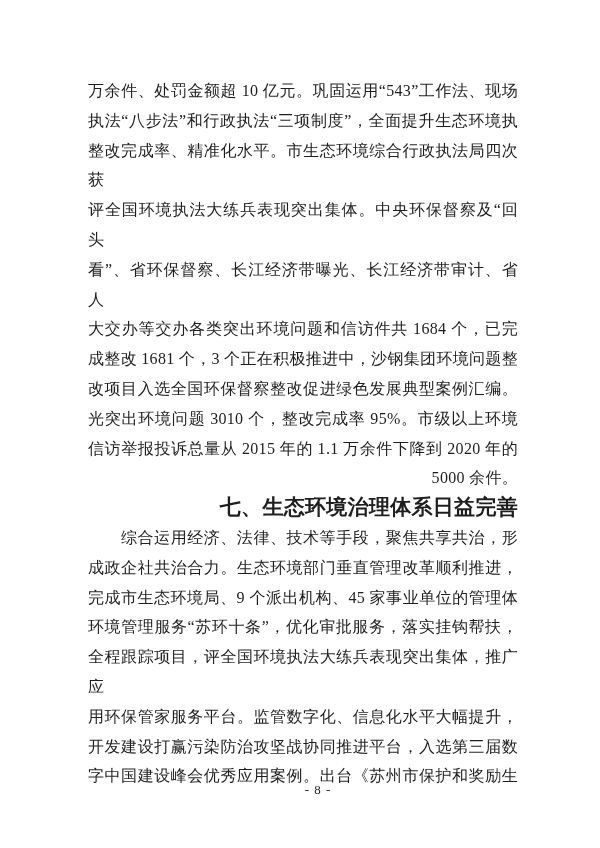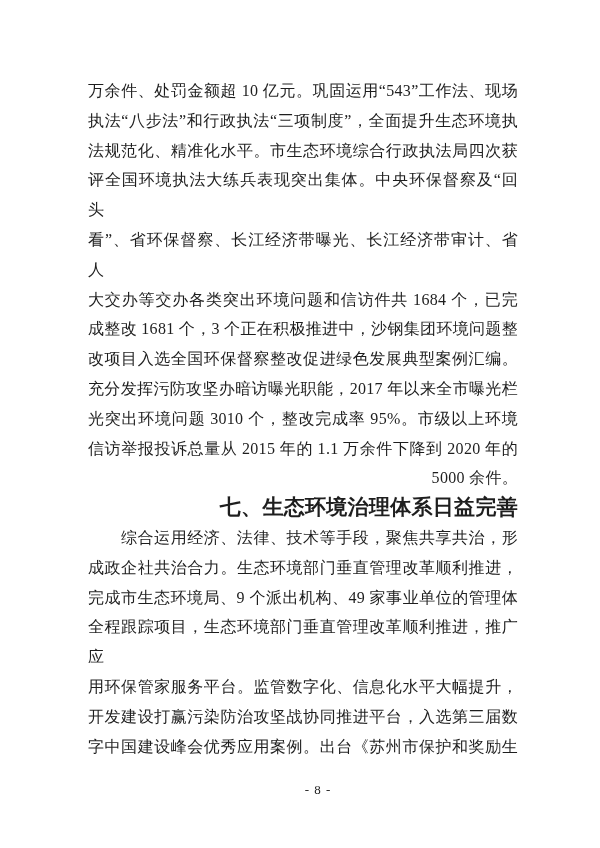--- a/index.html
+++ b/index.html
@@ -54,33 +54,33 @@
     color: #1e1e1e;
   }
 </style>
 </head>
 <body>
 
 <div class="page">
   <div class="text-block">
     <div class="line just">万余件、处罚金额超 10 亿元。巩固运用“543”工作法、现场</div>
     <div class="line just">执法“八步法”和行政执法“三项制度”，全面提升生态环境执</div>
-    <div class="line just">法规范化、精准化水平。市生态环境综合行政执法局四次获</div>
+    <div class="line just">整改完成率、精准化水平。市生态环境综合行政执法局四次获</div>
     <div class="line just">评全国环境执法大练兵表现突出集体。中央环保督察及“回头</div>
     <div class="line just">看”、省环保督察、长江经济带曝光、长江经济带审计、省人</div>
     <div class="line just">大交办等交办各类突出环境问题和信访件共 1684 个，已完</div>
     <div class="line just">成整改 1681 个，3 个正在积极推进中，沙钢集团环境问题整</div>
     <div class="line just">改项目入选全国环保督察整改促进绿色发展典型案例汇编。</div>
-    <div class="line just">充分发挥污防攻坚办暗访曝光职能，2017 年以来全市曝光栏</div>
     <div class="line just">光突出环境问题 3010 个，整改完成率 95%。市级以上环境</div>
     <div class="line just">信访举报投诉总量从 2015 年的 1.1 万余件下降到 2020 年的</div>
     <div class="line">5000 余件。</div>
     <div class="line heading">七、生态环境治理体系日益完善</div>
     <div class="line just indent-first">综合运用经济、法律、技术等手段，聚焦共享共治，形</div>
     <div class="line just">成政企社共治合力。生态环境部门垂直管理改革顺利推进，</div>
-    <div class="line just">完成市生态环境局、9 个派出机构、49 家事业单位的管理体</div>
-    <div class="line just">全程跟踪项目，生态环境部门垂直管理改革顺利推进，推广应</div>
+    <div class="line just">完成市生态环境局、9 个派出机构、45 家事业单位的管理体</div>
+    <div class="line just">环境管理服务“苏环十条”，优化审批服务，落实挂钩帮扶，</div>
+    <div class="line just">全程跟踪项目，评全国环境执法大练兵表现突出集体，推广应</div>
     <div class="line just">用环保管家服务平台。监管数字化、信息化水平大幅提升，</div>
     <div class="line just">开发建设打赢污染防治攻坚战协同推进平台，入选第三届数</div>
     <div class="line just">字中国建设峰会优秀应用案例。出台《苏州市保护和奖励生</div>
   </div>
   <div class="footer">- 8 -</div>
 </div>
 
 </body></html>

